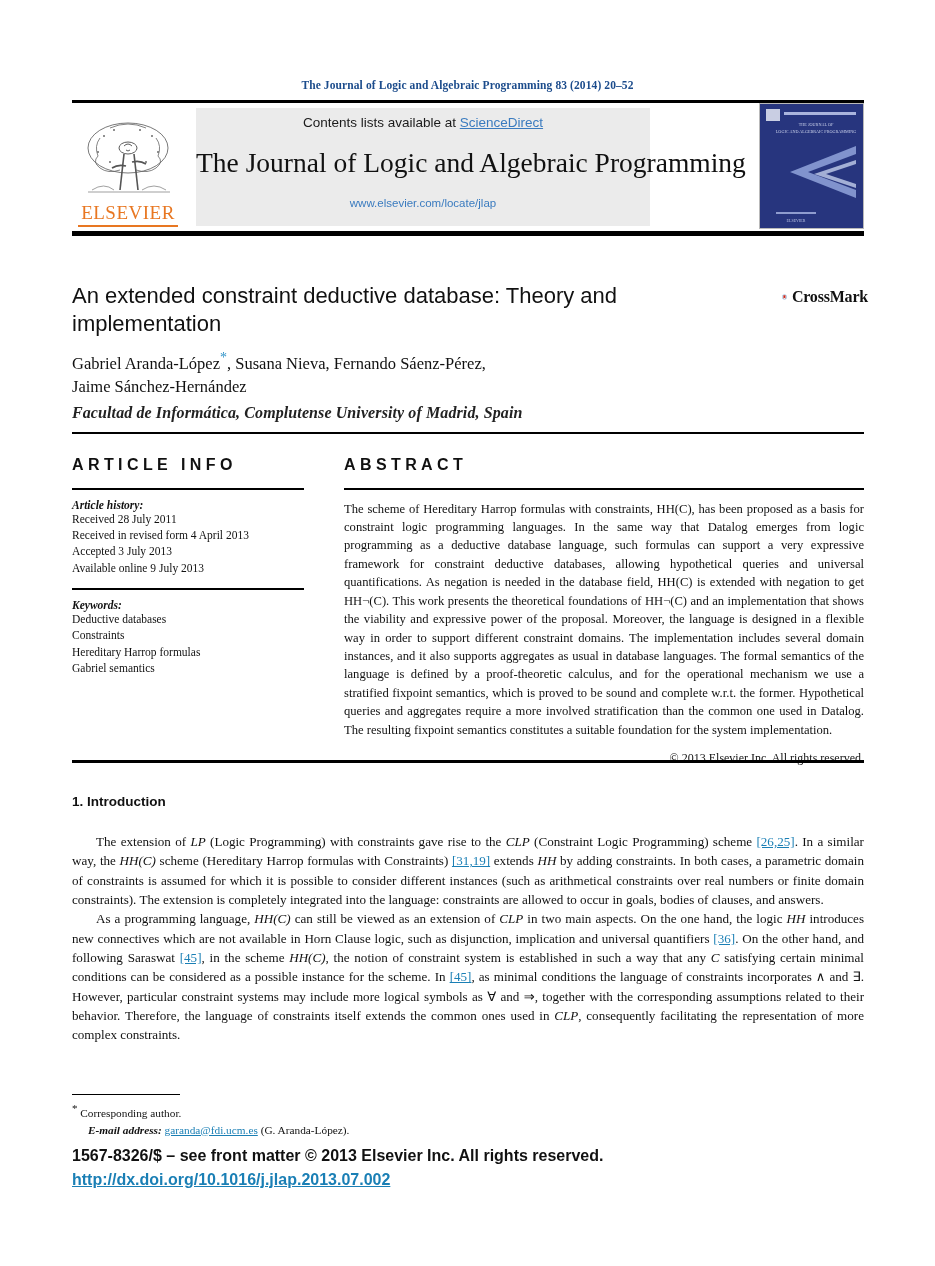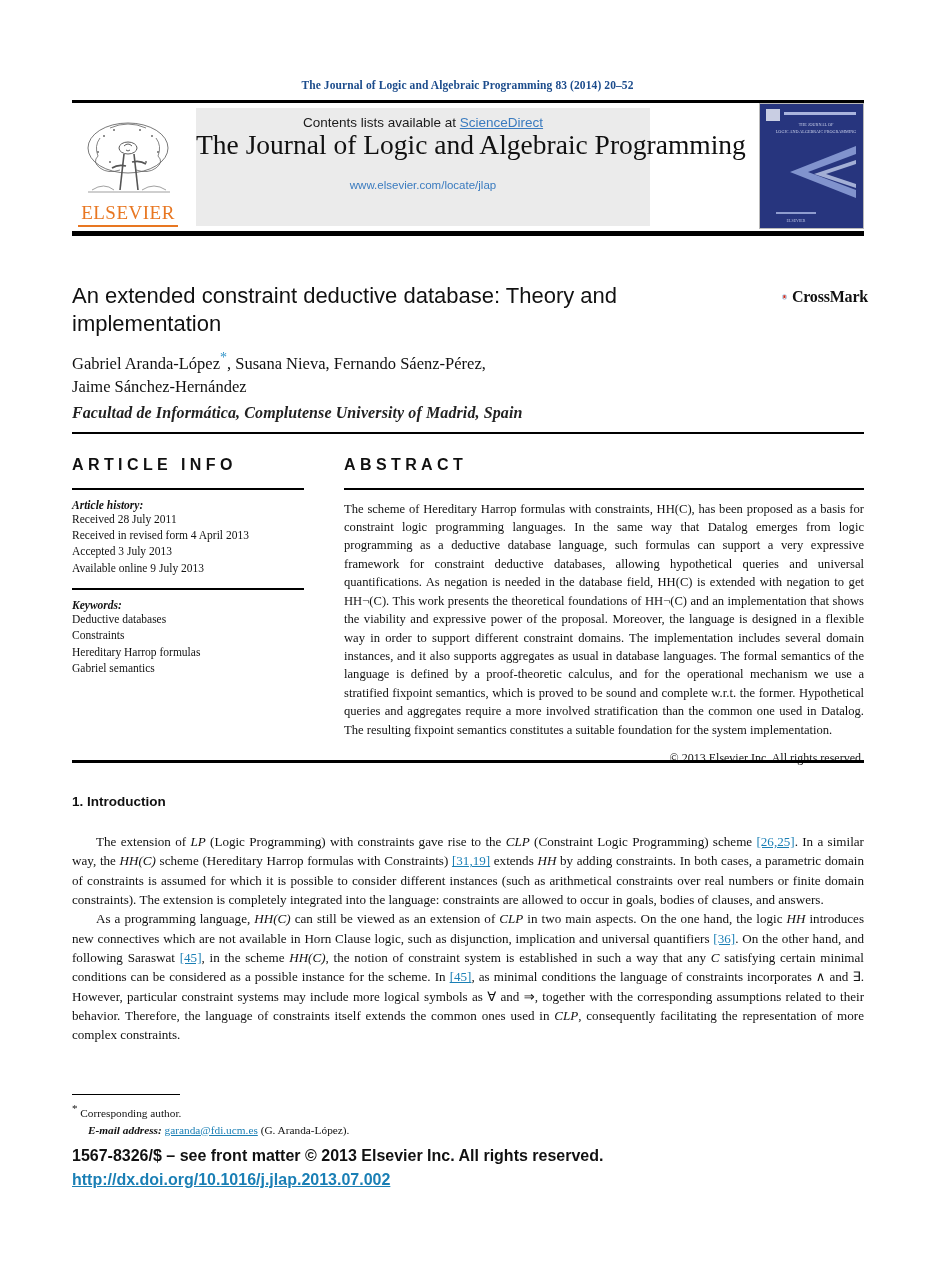--- a/index.html
+++ b/index.html
@@ -90,20 +90,21 @@
   .contents-line {
     font-family: "Liberation Sans", sans-serif;
     font-size: 13.5px;
     color: #1a1a1a;
   }
   .sciencedirect { color: #3a7bbf; }
   .journal-title {
     font-family: "Liberation Serif", serif;
     font-size: 27.5px;
     color: #111;
+    margin-top: 18px;
     line-height: 1.1;
     white-space: nowrap;
   }
   .journal-url {
     font-family: "Liberation Sans", sans-serif;
     font-size: 11.5px;
     color: #3a7bbf;
     margin-top: 19px;
   }
 

